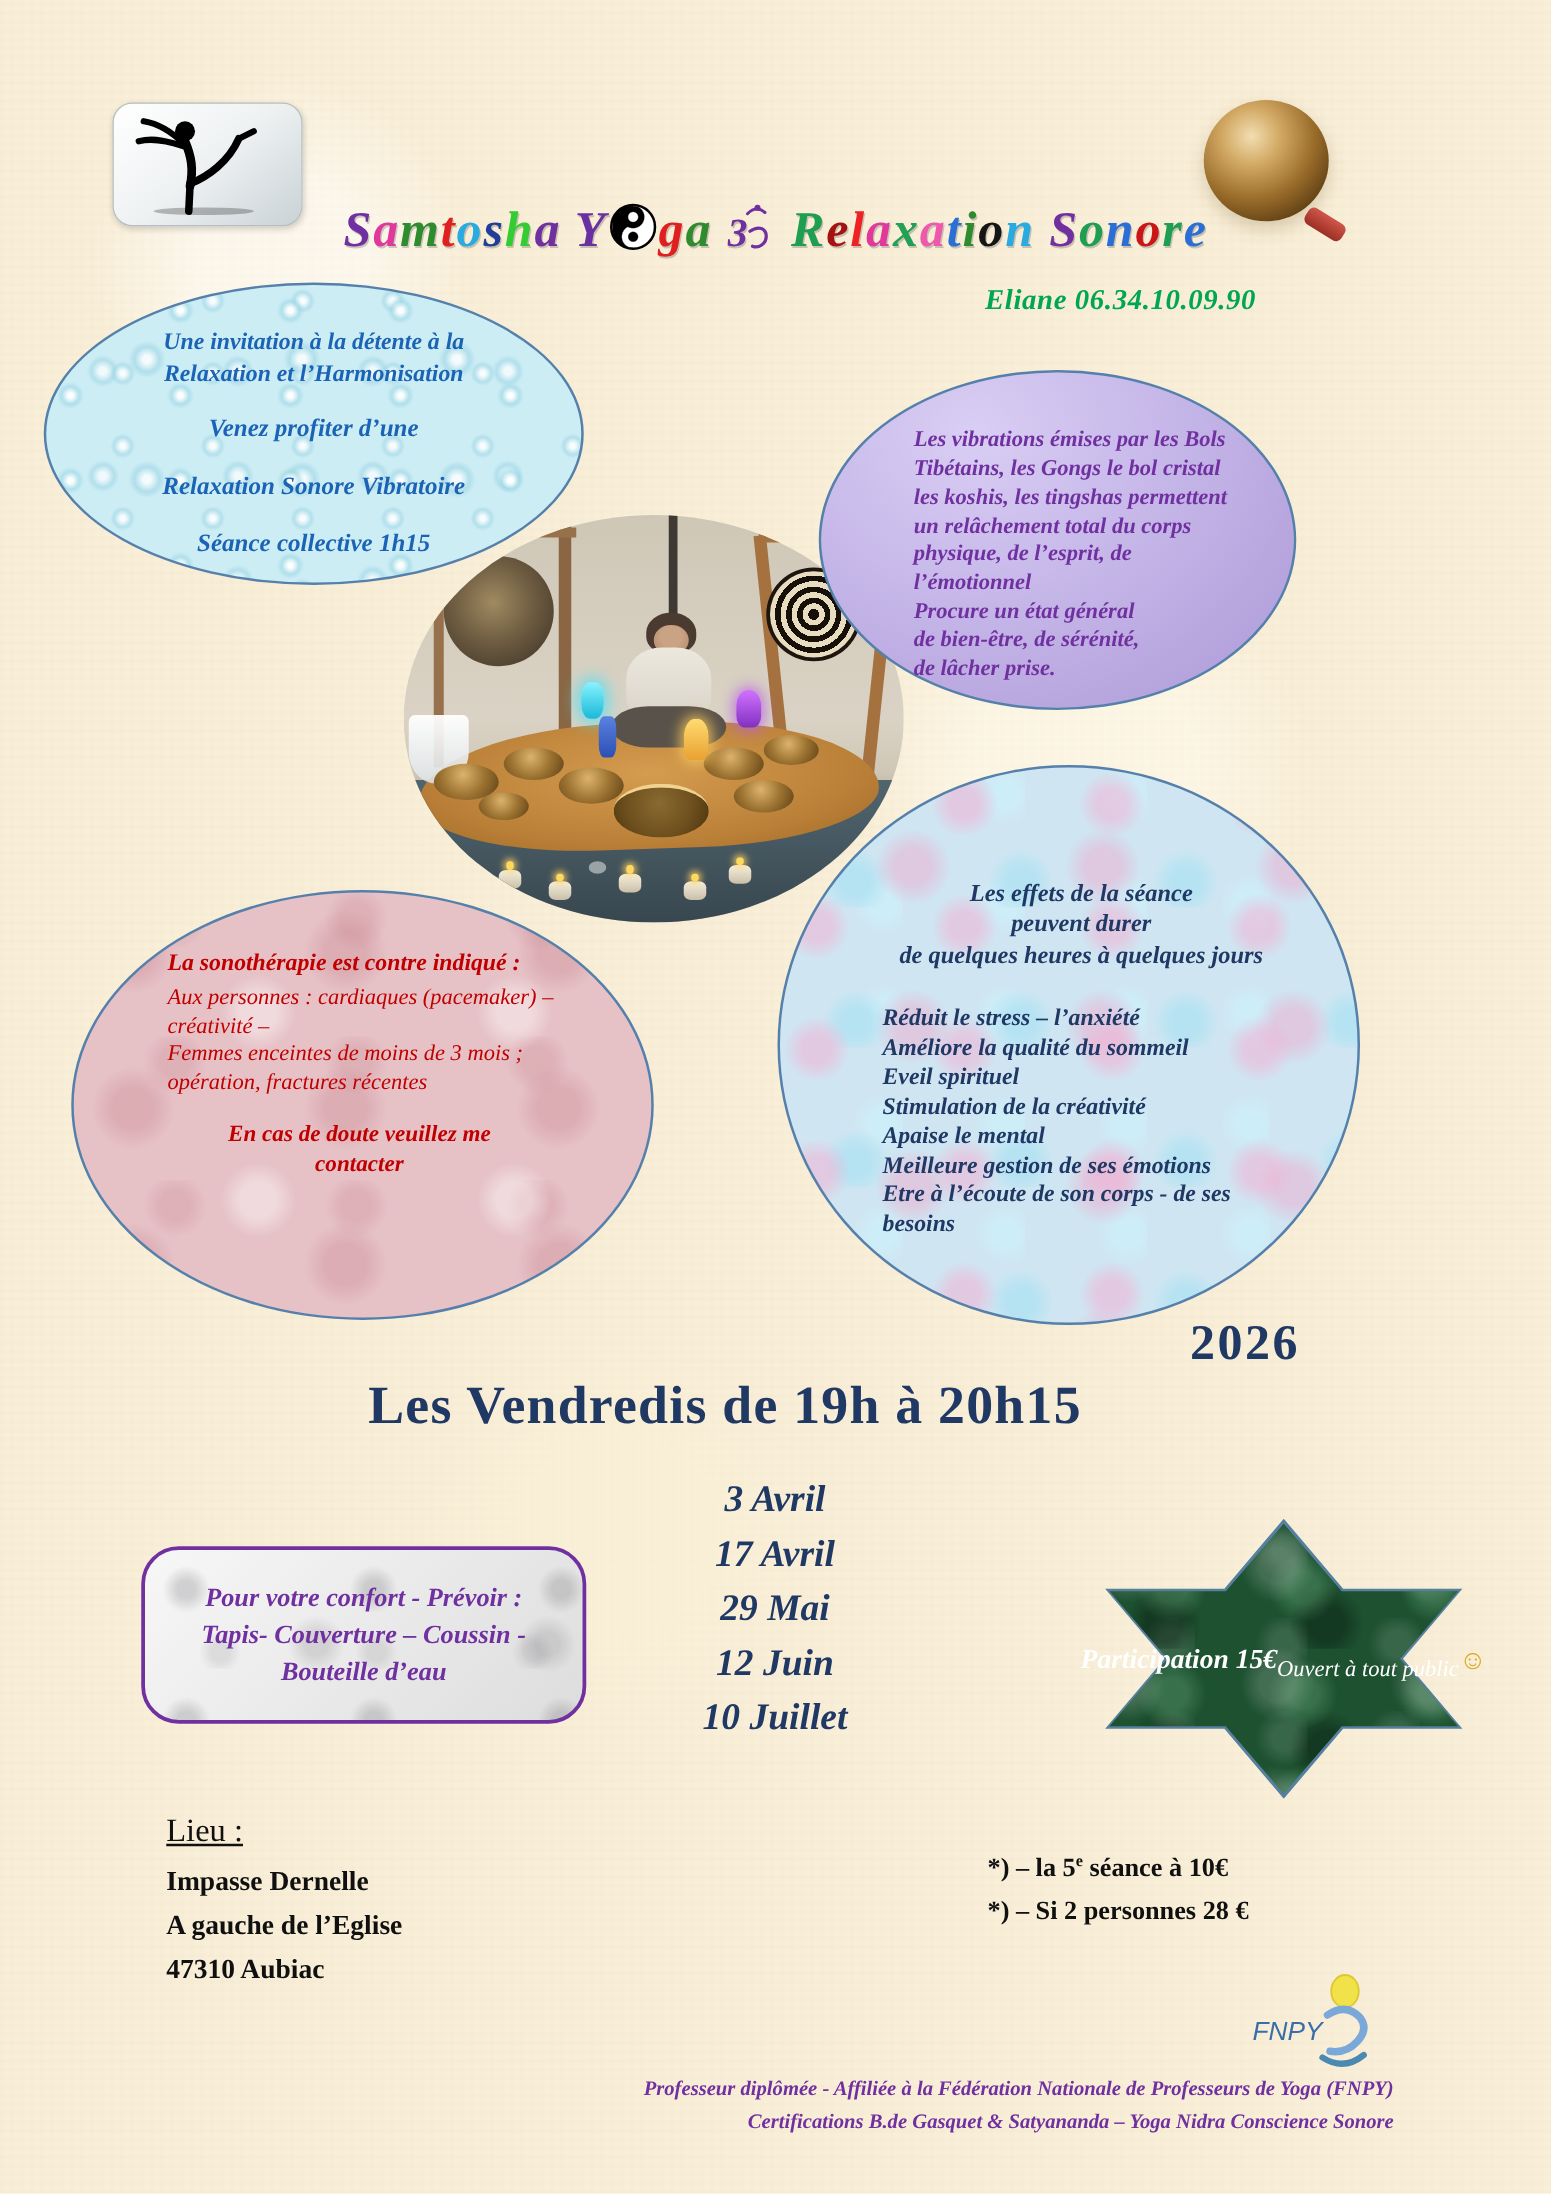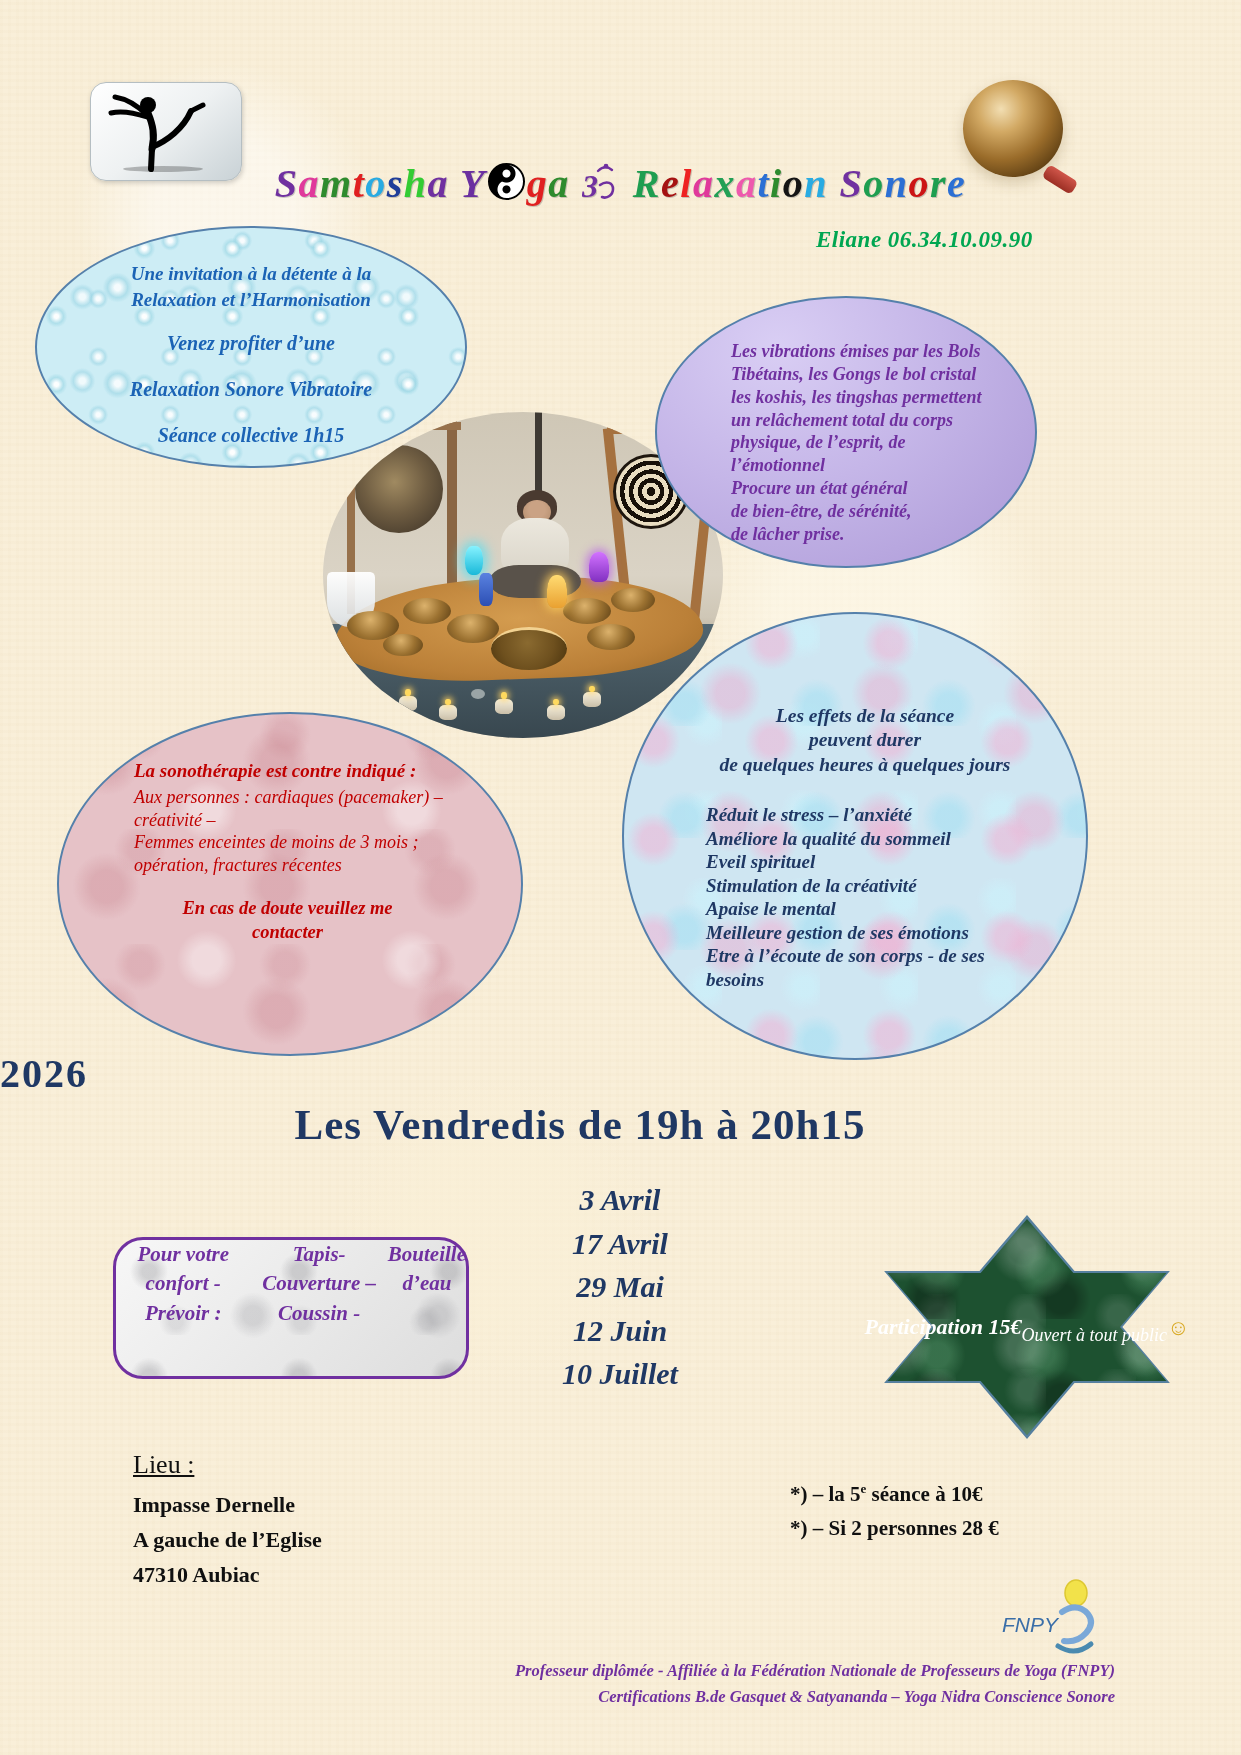--- a/index.html
+++ b/index.html
@@ -25,21 +25,21 @@
     font-size:40px;font-weight:bold;font-style:italic;letter-spacing:1.5px;}
   .title span{text-shadow:1px 1px 0 rgba(60,60,60,.25);}
   .yinyang{display:inline-block;width:33px;height:33px;border-radius:50%;border:2px solid #000;vertical-align:-3px;margin:0 2px;
     background:
       radial-gradient(circle at 50% 26%, #fff 0 3.5px, transparent 4.5px),
       radial-gradient(circle at 50% 74%, #000 0 3.5px, transparent 4.5px),
       radial-gradient(circle at 50% 26%, #000 0 8.5px, transparent 9.5px),
       radial-gradient(circle at 50% 74%, #fff 0 8.5px, transparent 9.5px),
       linear-gradient(90deg,#000 50%,#fff 50%);}
   .om-wrap{display:inline-block;vertical-align:-7px;margin:0 1px;}
-  .phone{position:absolute;left:816px;top:227px;font-size:23px;font-weight:bold;font-style:italic;color:#00a651;letter-spacing:.5px;}
+  .phone{position:absolute;left:788px;top:227px;font-size:23px;font-weight:bold;font-style:italic;color:#00a651;letter-spacing:.5px;}
   
   .ellipse{position:absolute;border-radius:50%;border:2.5px solid #5580ab;box-sizing:border-box;}
   .bubble{left:35px;top:226px;width:432px;height:242px;z-index:2;
     background-color:#cdedf5;
     background-image:
       radial-gradient(circle at 22% 30%, rgba(255,255,255,.95) 2px, rgba(150,212,226,.55) 7px, transparent 11px),
       radial-gradient(circle at 65% 62%, rgba(255,255,255,.8) 3px, rgba(145,208,224,.5) 10px, transparent 15px),
       radial-gradient(circle at 85% 22%, rgba(255,255,255,.85) 2px, rgba(150,210,226,.5) 7px, transparent 10px),
       radial-gradient(circle at 42% 82%, rgba(255,255,255,.7) 3px, rgba(150,210,226,.5) 9px, transparent 13px);
     background-size:88px 68px,124px 96px,72px 58px,108px 84px;}
@@ -116,30 +116,30 @@
     box-shadow:0 0 10px 3px rgba(182,92,231,.7);}
   .lightYellow{left:56%;top:50%;width:5%;height:10%;border-radius:45% 45% 32% 32%;background:linear-gradient(180deg,#ffdb72,#e9a131);
     box-shadow:0 0 10px 3px rgba(251,202,92,.8);}
   .bottleBlue{left:39%;top:49.5%;width:3.6%;height:10%;border-radius:30%;background:linear-gradient(180deg,#5a82e0,#2c4fb4);}
   .candle{width:4.6%;height:4.6%;border-radius:32%;background:linear-gradient(180deg,#f6f1e1,#cabfa8);}
   .candle::after{content:"";position:absolute;left:35%;top:-45%;width:30%;height:45%;border-radius:50%;
     background:#ffd95e;box-shadow:0 0 6px 2px rgba(255,210,100,.9);}
   .c1{left:19%;top:87%;} .c2{left:29%;top:90%;} .c3{left:43%;top:88%;} .c4{left:56%;top:90%;} .c5{left:65%;top:86%;}
   .stone{left:37%;top:85%;width:3.5%;height:3%;border-radius:50%;background:#9aa4a6;}
   
-  .y2026{position:absolute;left:0;top:1050px;width:1040px;text-align:left;
+  .y2026{position:absolute;left:0;top:1050px;width:1040px;text-align:right;
     font-size:40px;font-weight:bold;color:#1f3864;letter-spacing:2px;}
   .vendredis{position:absolute;left:0;top:1100px;width:1160px;text-align:center;
     font-size:43px;font-weight:bold;color:#1f3864;letter-spacing:1px;}
   .dates{position:absolute;left:450px;top:1178px;width:340px;text-align:center;
     font-size:30px;font-weight:bold;color:#1f3864;}
   .dates div{line-height:1.45;font-style:italic;}
   
   .comfort{position:absolute;left:113px;top:1237px;width:356px;height:142px;border:3px solid #7030a0;border-radius:30px;
-    box-sizing:border-box;display:flex;flex-direction:row;justify-content:center;text-align:center;
+    box-sizing:border-box;display:flex;flex-direction:column;justify-content:center;text-align:center;
     color:#7030a0;font-weight:bold;font-style:italic;font-size:21px;line-height:1.4;
     background-color:#f1f1f1;
     background-image:
       radial-gradient(circle at 22% 30%, rgba(118,118,124,.28) 0 7px, transparent 19px),
       radial-gradient(circle at 74% 58%, rgba(128,128,134,.24) 0 9px, transparent 23px),
       radial-gradient(circle at 48% 86%, rgba(138,138,144,.2) 0 7px, transparent 17px),
       linear-gradient(135deg,#f7f7f7,#dddddd);
     background-size:150px 105px,185px 130px,125px 95px,100% 100%;}
   
   .star{position:absolute;left:862px;top:1215px;width:330px;height:224px;z-index:2;}

